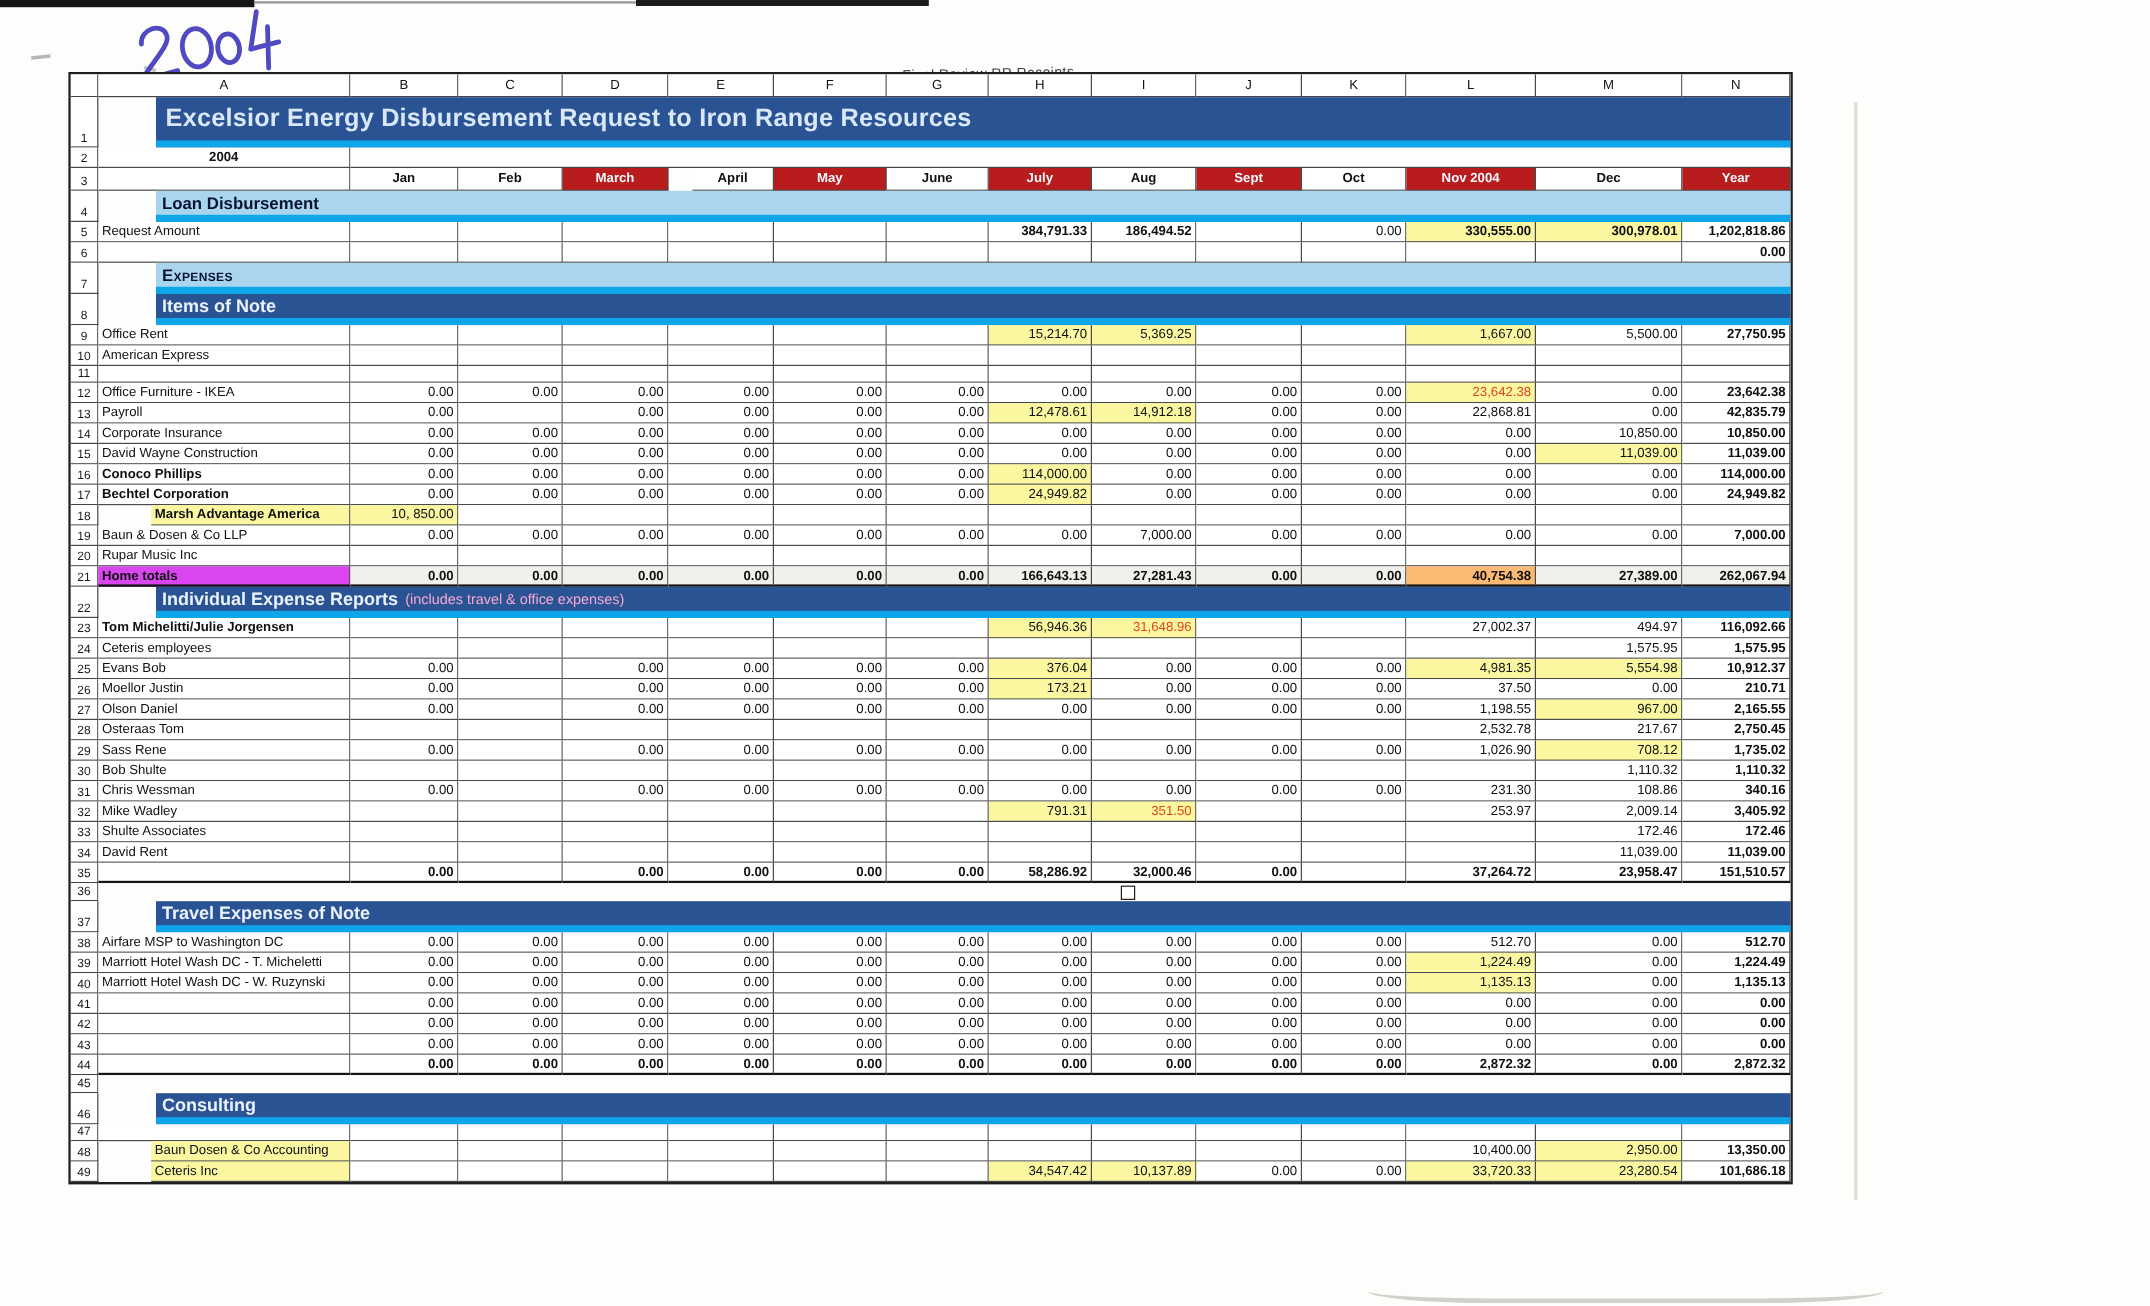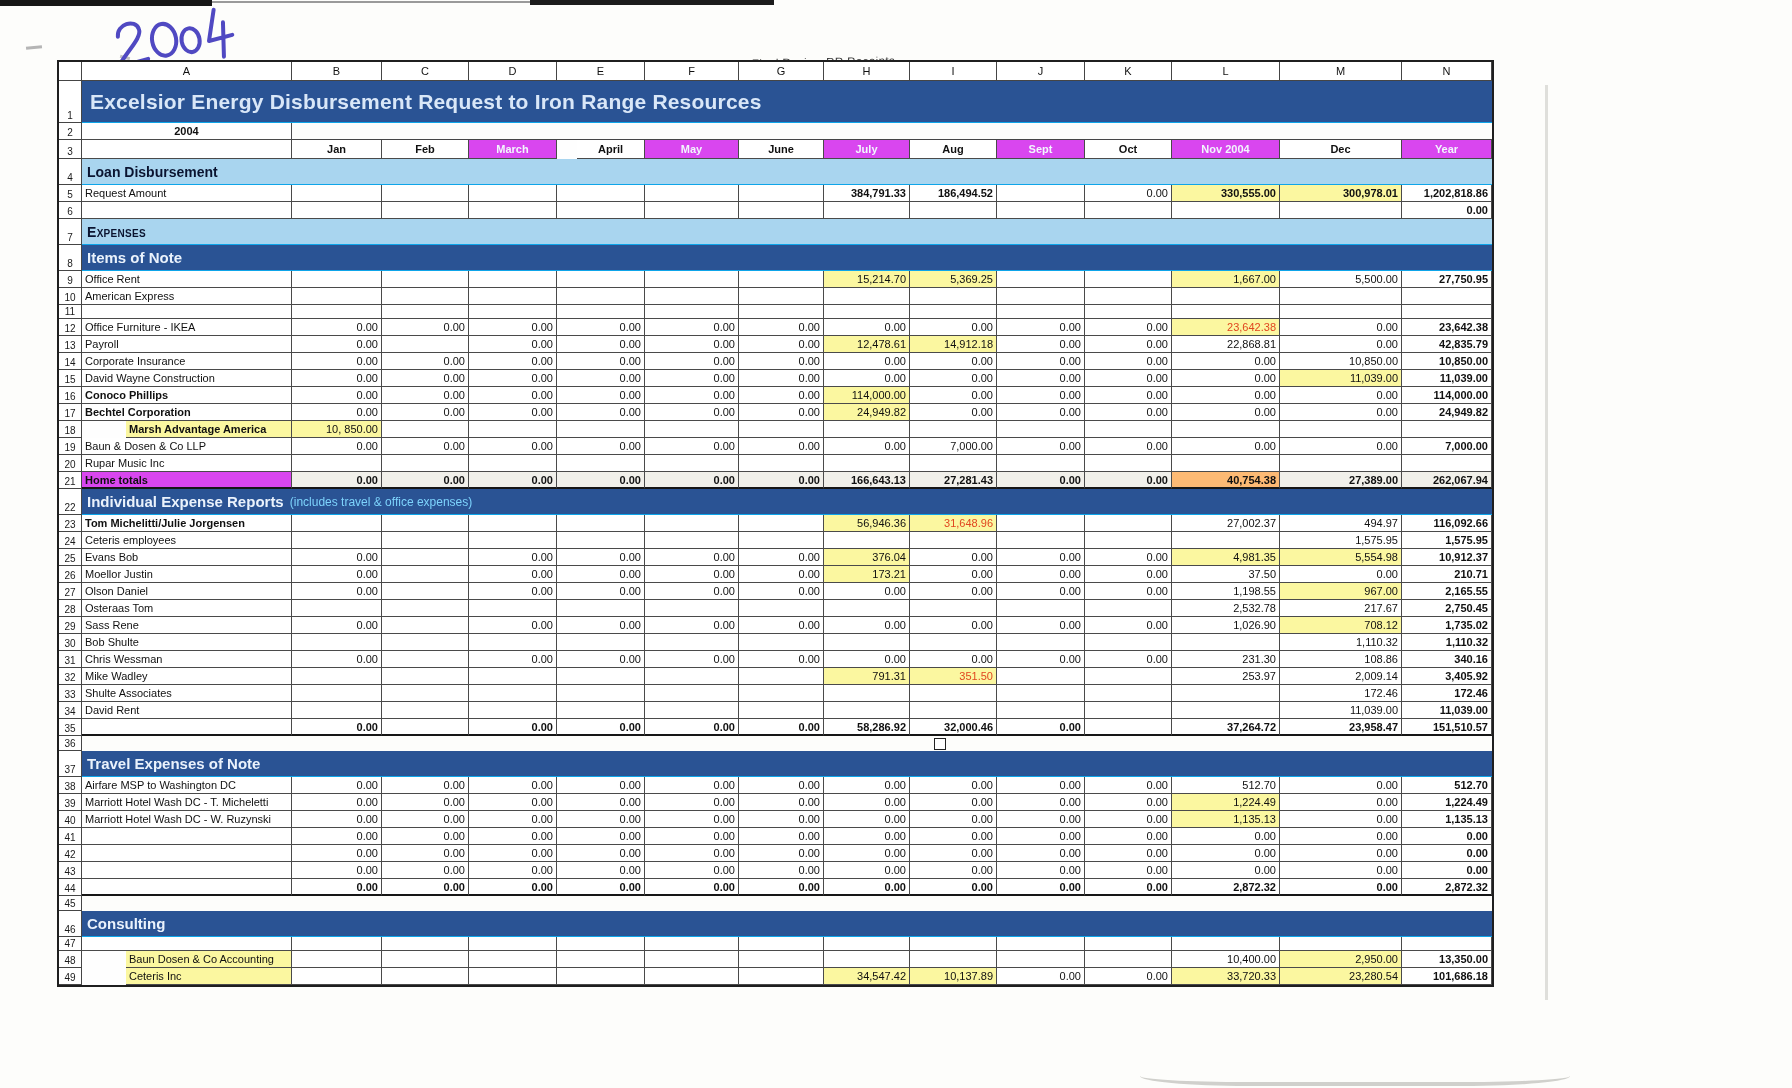--- a/index.html
+++ b/index.html
@@ -22,30 +22,30 @@
          border:2px solid #1f1f1f;}
   #sheet > div{box-sizing:border-box;overflow:hidden;white-space:nowrap;}
   .rn{border-right:1px solid #454545;border-bottom:1px solid #454545;font-size:10px;color:#1a1a1a;
       display:flex;align-items:flex-end;justify-content:center;padding-bottom:1px;background:#fff;}
   .cl{border-right:1px solid #454545;border-bottom:1px solid #454545;font-size:11px;color:#111;
       display:flex;align-items:center;justify-content:center;background:#fff;}
   .cell{border-right:1px solid #4a4a4a;border-bottom:1px solid #4a4a4a;font-size:11px;color:#101010;
         display:flex;align-items:center;justify-content:flex-end;padding-right:3px;background:#fff;}
   .lbl{justify-content:flex-start;padding-left:3px;padding-right:1px;}
   .plain{border-bottom:none;background:#fdfdfb;display:flex;align-items:center;}
-  .spanrow{border-bottom:1px solid #0ea5e9;display:flex;align-items:center;}
+  .spanrow{border-bottom:6px solid #0ea5e9;display:flex;align-items:center;margin-left:48px;}
   .title{background:#2a5394;color:#d9e7f8;font-size:21px;font-weight:bold;padding-left:8px;
          letter-spacing:.2px;}
   .seclight{background:#a9d5ef;color:#0a1430;font-size:14px;font-weight:bold;padding-left:5px;}
   .secdark{background:#2a5394;color:#eaf2fc;font-size:15px;font-weight:bold;padding-left:5px;}
-  .secdark .sub{font-size:12px;font-weight:normal;margin-left:6px;color:#7dd3fc;}
+  .secdark .sub{font-size:12px;font-weight:normal;margin-left:6px;color:#f9a8d4;}
   .sc{font-variant:small-caps;letter-spacing:.3px;}
   .yearcell{font-weight:bold;justify-content:center;padding:0;}
   .mo{font-weight:bold;}
-  .monavy{background:#d946ef;color:#f2f7fd;}
+  .monavy{background:#b91c1c;color:#f2f7fd;}
   .b{font-weight:bold;}
   .y{background:#fbf7a0;}
   .r{color:#e0461f;}
   .lb{font-weight:bold;}
   .ly{background:#fbf7a0;margin-left:44px;}
   .hb{border-bottom-width:2px;border-bottom-color:#161616;}
   .chk{width:10px;height:10px;border:1.5px solid #222;background:#fff;}
 </style>
 </head>
 <body>

